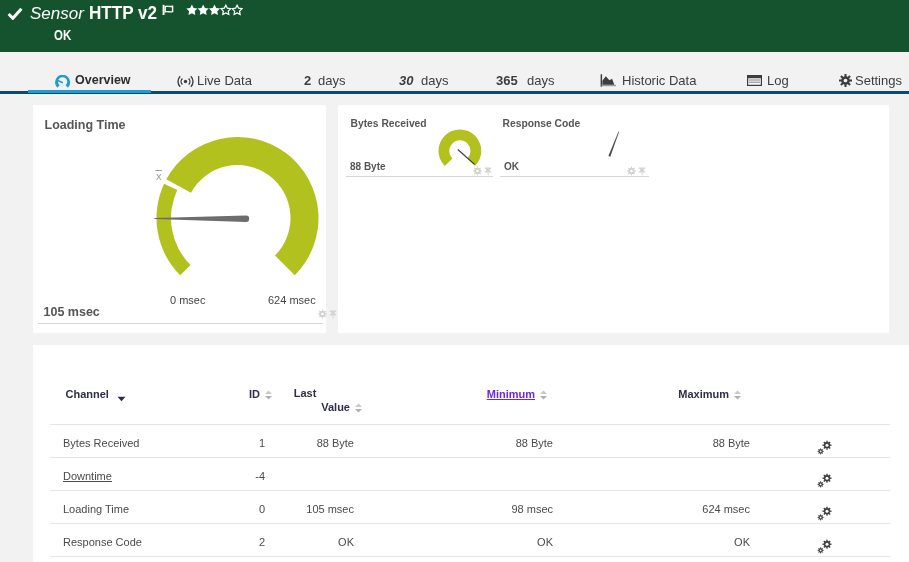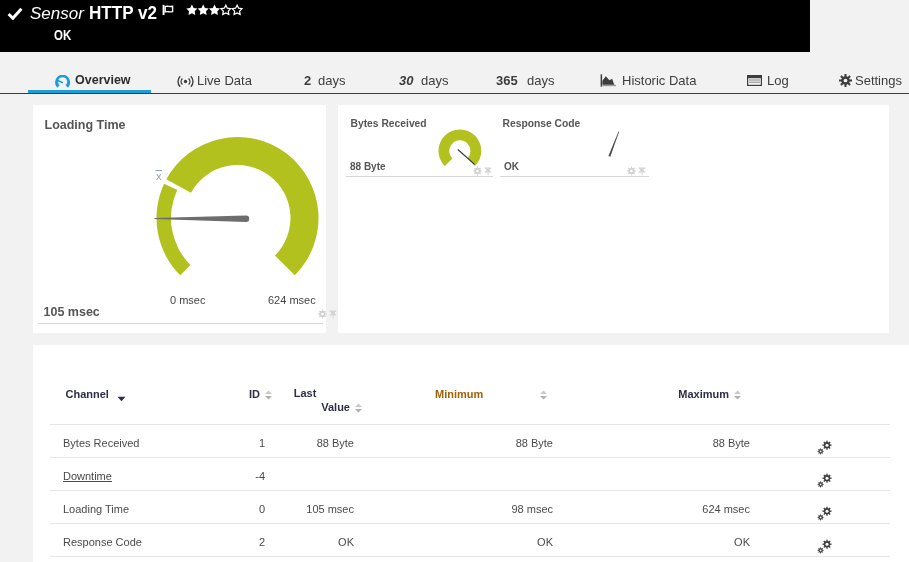--- a/index.html
+++ b/index.html
@@ -4,21 +4,21 @@
 <style>
   * { margin:0; padding:0; box-sizing:border-box; }
   html,body { width:909px; height:562px; overflow:hidden; }
   body { font-family:"Liberation Sans", sans-serif; background:#f2f2f2; position:relative; }
   .abs { position:absolute; }
   .card { position:absolute; background:#fff; }
 </style>
 </head>
 <body>
 
-<div class="abs" style="left:0;top:0;width:810px;height:52px;background:#000000;">
+<div class="abs" style="left:0;top:0;width:909px;height:52px;background:#14532d;">
   <svg class="abs" style="left:7px;top:7px;" width="16" height="13" viewBox="0 0 15 12">
     <path d="M1.5,6.5 L5.5,10.5 L13.5,1.5" fill="none" stroke="#fff" stroke-width="2.8"></path>
   </svg>
   <span class="abs" style="left:30px;top:3.8px;font-size:17px;font-style:italic;color:#fff;">Sensor</span>
   <span class="abs" style="left:89px;top:2.3px;font-size:19px;font-weight:bold;color:#fff;transform:scaleX(0.9);transform-origin:left top;">HTTP v2</span>
   <svg class="abs" style="left:162px;top:4px;" width="13" height="12" viewBox="0 0 13 12">
     <rect x="0.6" y="0.8" width="1.9" height="10.2" fill="#fff"></rect>
     <path d="M3.2,2.6 C5.2,1.7 7.3,3.1 10.6,2.3 L10.6,7.6 C7.3,8.4 5.2,7.0 3.2,7.9 Z" fill="none" stroke="#fff" stroke-width="1.4"></path>
   </svg>
   <svg class="abs" style="left:186px;top:4px;" width="58" height="12" viewBox="0 0 58 12">
@@ -28,21 +28,21 @@
       <polygon points="28.50,0.50 26.77,3.91 22.98,4.51 25.69,7.21 25.09,10.99 28.50,9.25 31.91,10.99 31.31,7.21 34.02,4.51 30.23,3.91"></polygon>
     </g>
     <g fill="none" stroke="#fff" stroke-width="1.25">
       <polygon points="39.80,1.20 38.27,4.20 34.95,4.72 37.33,7.10 36.80,10.43 39.80,8.90 42.80,10.43 42.27,7.10 44.65,4.72 41.33,4.20"></polygon>
       <polygon points="51.10,1.20 49.57,4.20 46.25,4.72 48.63,7.10 48.10,10.43 51.10,8.90 54.10,10.43 53.57,7.10 55.95,4.72 52.63,4.20"></polygon>
     </g>
   </svg>
   <span class="abs" style="left:53.8px;top:26.7px;font-size:14px;font-weight:bold;color:#fff;transform:scaleX(0.82);transform-origin:left top;">OK</span>
 </div>
 
-<div class="abs" style="left:0;top:52px;width:909px;height:42px;border-bottom:1px solid #0c4a6e;font-size:13px;color:#3d3d3d;">
+<div class="abs" style="left:0;top:52px;width:909px;height:42px;border-bottom:3px solid #0c4a6e;font-size:13px;color:#3d3d3d;">
   <svg class="abs" style="left:55px;top:22.5px;" width="16" height="15" viewBox="0 0 16 15">
     <path d="M2.23,12.67 A7.6,7.6 0 1 1 12.97,12.67 L10.56,10.26 A4.6,4.6 0 1 0 4.64,10.26 Z" fill="#1e9cd8"></path>
     <path d="M7.9,7.8 L2.1,5.3" stroke="#1e9cd8" stroke-width="1.5"></path>
   </svg>
   <span class="abs" style="left:75px;top:21px;font-size:12.5px;font-weight:bold;color:#2d2d2d;">Overview</span>
   <div class="abs" style="left:28px;top:38px;width:123px;height:3px;background:#1e9cd8;"></div>
 
   <svg class="abs" style="left:177px;top:23px;" width="17" height="13" viewBox="0 0 17 13">
     <circle cx="8.5" cy="6.5" r="1.7" fill="#3d3d3d"></circle>
     <path d="M5.4,3.4 A4.4,4.4 0 0 0 5.4,9.6 M3.2,1.2 A7.5,7.5 0 0 0 3.2,11.8 M11.6,3.4 A4.4,4.4 0 0 1 11.6,9.6 M13.8,1.2 A7.5,7.5 0 0 1 13.8,11.8" fill="none" stroke="#3d3d3d" stroke-width="1.4"></path>
@@ -134,21 +134,21 @@
   <svg class="abs" style="left:231px;top:44.5px;" width="9" height="10" viewBox="0 0 9 10">
       <polygon points="4.5,0.5 8,4 1,4" fill="#c9c9c9"></polygon>
       <polygon points="4.5,9.5 8,6 1,6" fill="#b0b0b0"></polygon>
     </svg>
   <div class="abs" style="left:222px;top:42px;width:100px;text-align:center;font-weight:bold;color:#2e2e48;">Last</div>
   <div class="abs" style="left:217px;top:55.5px;width:100px;text-align:right;font-weight:bold;color:#2e2e48;">Value</div>
   <svg class="abs" style="left:321px;top:57.5px;" width="9" height="10" viewBox="0 0 9 10">
       <polygon points="4.5,0.5 8,4 1,4" fill="#c9c9c9"></polygon>
       <polygon points="4.5,9.5 8,6 1,6" fill="#b0b0b0"></polygon>
     </svg>
-  <div class="abs" style="left:402px;top:43px;width:100px;font-weight:bold;color:#a16207;">Minimum</div>
+  <div class="abs" style="left:402px;top:43px;width:100px;text-align:right;font-weight:bold;color:#6d28d9;text-decoration:underline;">Minimum</div>
   <svg class="abs" style="left:506px;top:44.5px;" width="9" height="10" viewBox="0 0 9 10">
       <polygon points="4.5,0.5 8,4 1,4" fill="#c9c9c9"></polygon>
       <polygon points="4.5,9.5 8,6 1,6" fill="#b0b0b0"></polygon>
     </svg>
   <div class="abs" style="left:596px;top:43px;width:100px;text-align:right;font-weight:bold;color:#2e2e48;">Maximum</div>
   <svg class="abs" style="left:700px;top:44.5px;" width="9" height="10" viewBox="0 0 9 10">
       <polygon points="4.5,0.5 8,4 1,4" fill="#c9c9c9"></polygon>
       <polygon points="4.5,9.5 8,6 1,6" fill="#b0b0b0"></polygon>
     </svg>
 

